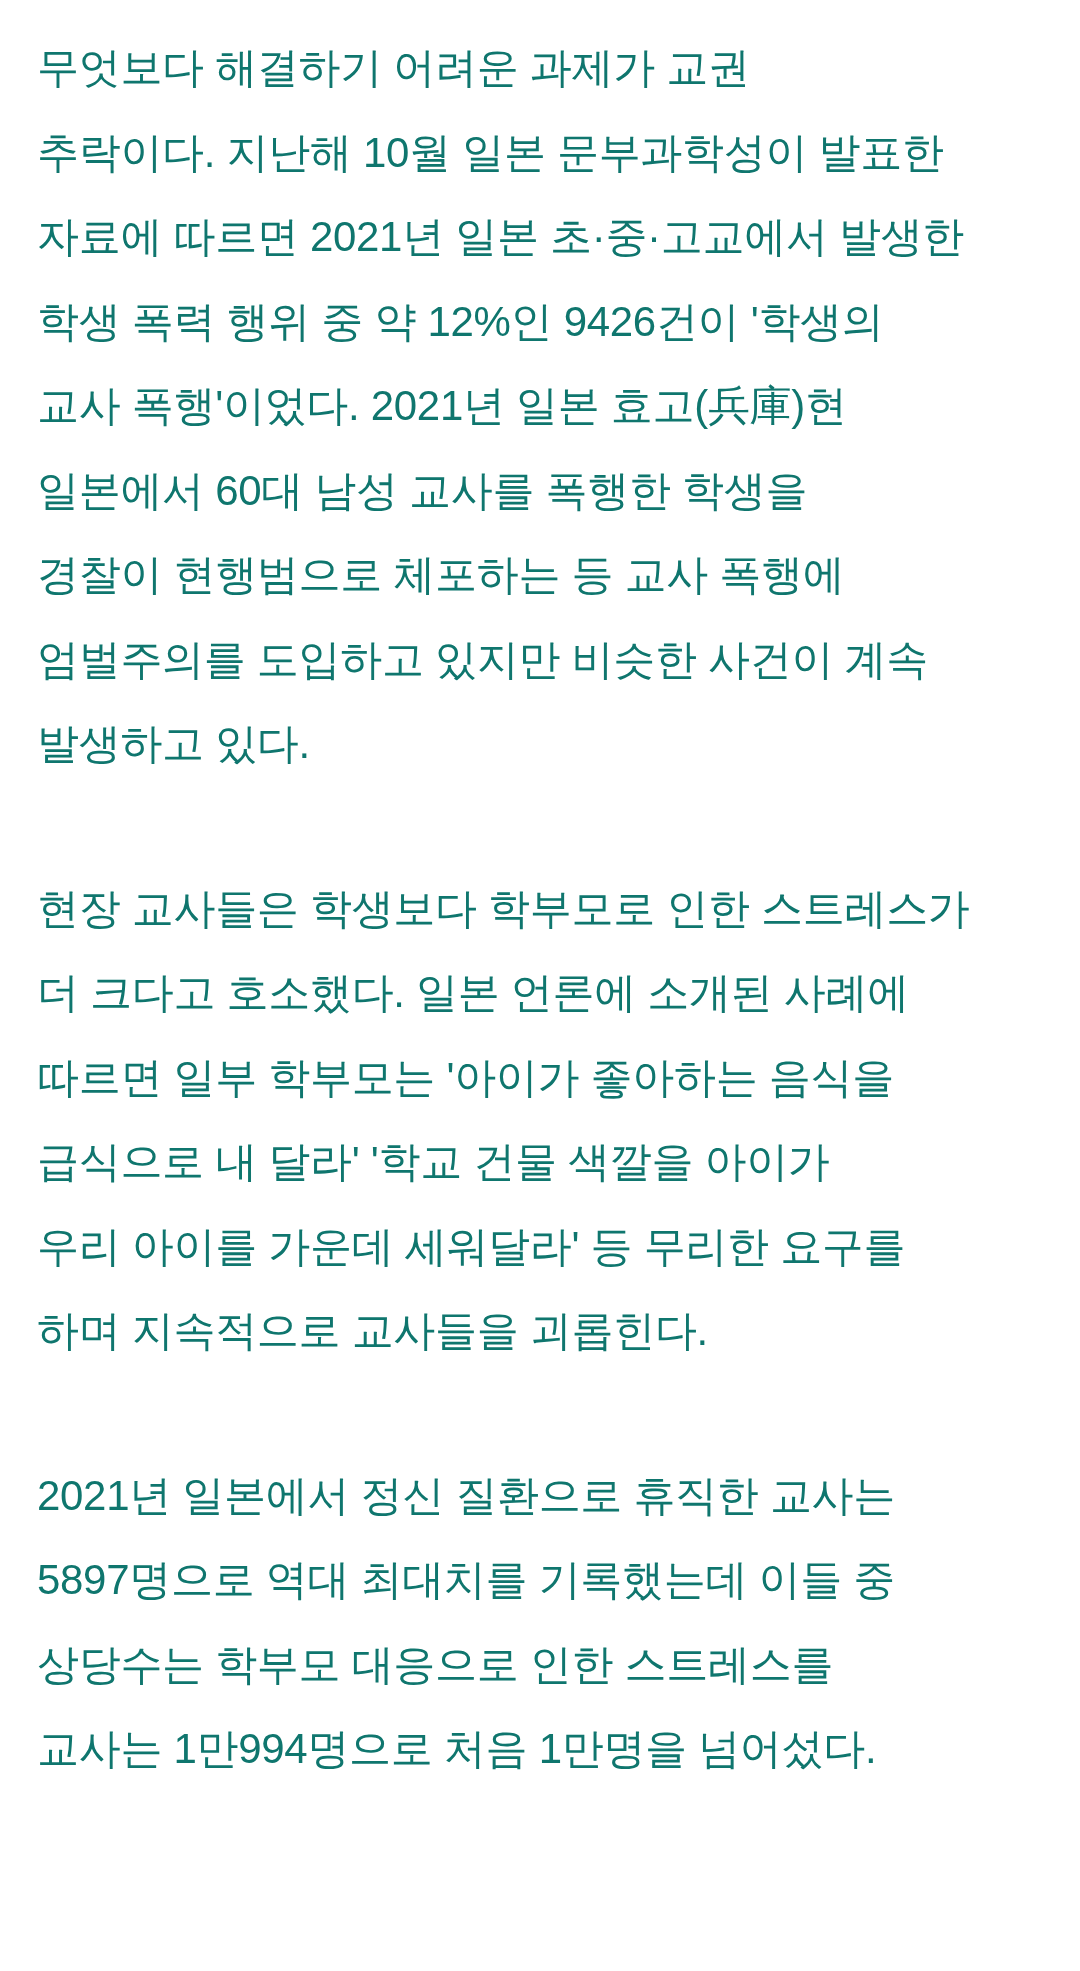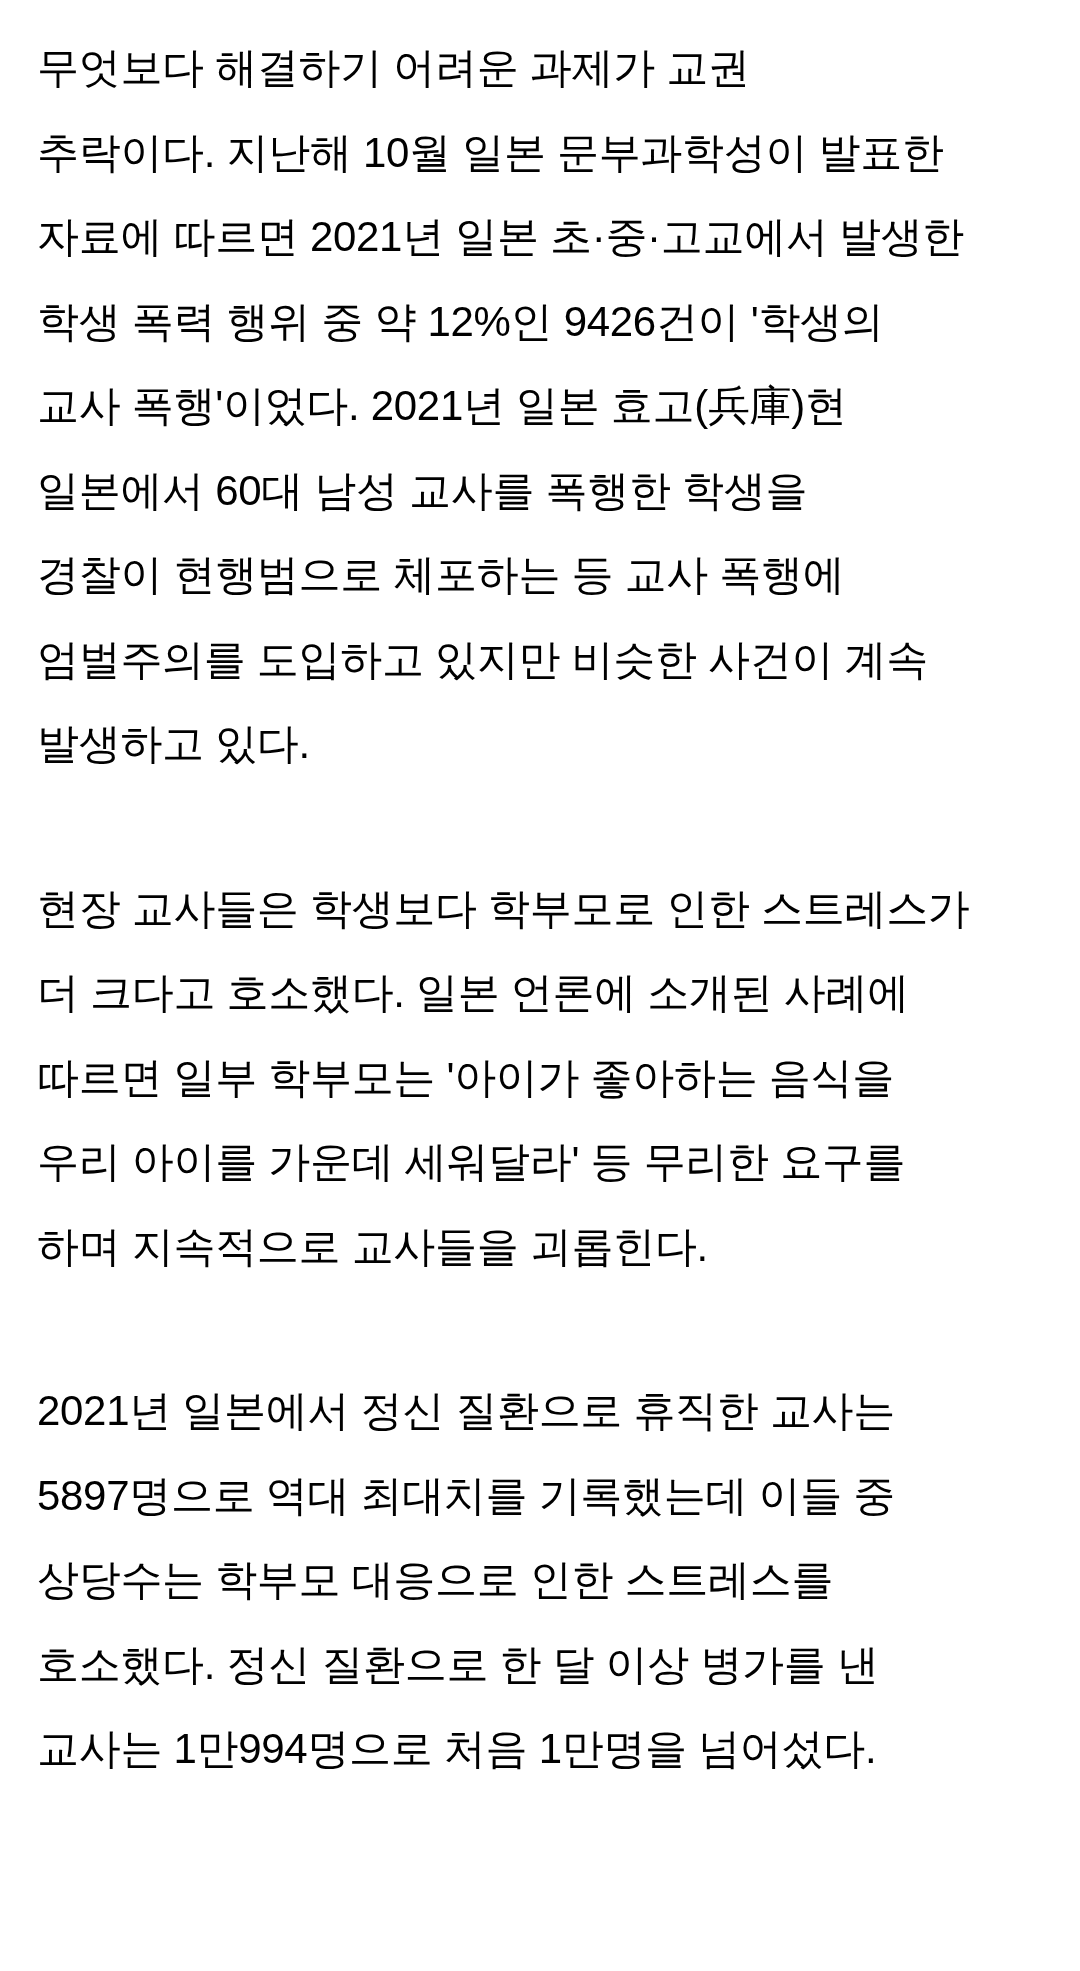--- a/index.html
+++ b/index.html
@@ -21,21 +21,21 @@
   .paragraph {
     margin: 0 0 80px 0;
   }
   .paragraph:last-child {
     margin-bottom: 0;
   }
   .text-line {
     font-size: 42px;
     line-height: 84.5px;
     font-weight: 400;
-    color: #000000;
+    color: #0f766e;
     letter-spacing: -0.3px;
     white-space: nowrap;
   }
 </style>
 </head>
 <body>
 
 <div class="page">
   <div class="article-body">
 
@@ -48,26 +48,26 @@
       <div class="text-line">일본에서 60대 남성 교사를 폭행한 학생을</div>
       <div class="text-line">경찰이 현행범으로 체포하는 등 교사 폭행에</div>
       <div class="text-line">엄벌주의를 도입하고 있지만 비슷한 사건이 계속</div>
       <div class="text-line">발생하고 있다.</div>
     </div>
 
     <div class="paragraph">
       <div class="text-line">현장 교사들은 학생보다 학부모로 인한 스트레스가</div>
       <div class="text-line">더 크다고 호소했다. 일본 언론에 소개된 사례에</div>
       <div class="text-line">따르면 일부 학부모는 '아이가 좋아하는 음식을</div>
+      <div class="text-line">급식으로 내 달라' '학교 건물 색깔을 아이가</div>
       <div class="text-line">우리 아이를 가운데 세워달라' 등 무리한 요구를</div>
       <div class="text-line">하며 지속적으로 교사들을 괴롭힌다.</div>
     </div>
 
     <div class="paragraph">
       <div class="text-line">2021년 일본에서 정신 질환으로 휴직한 교사는</div>
       <div class="text-line">5897명으로 역대 최대치를 기록했는데 이들 중</div>
       <div class="text-line">상당수는 학부모 대응으로 인한 스트레스를</div>
-      <div class="text-line">호소했다. 정신 질환으로 한 달 이상 병가를 낸</div>
       <div class="text-line">교사는 1만994명으로 처음 1만명을 넘어섰다.</div>
     </div>
 
   </div>
 </div>
 
 </body></html>

